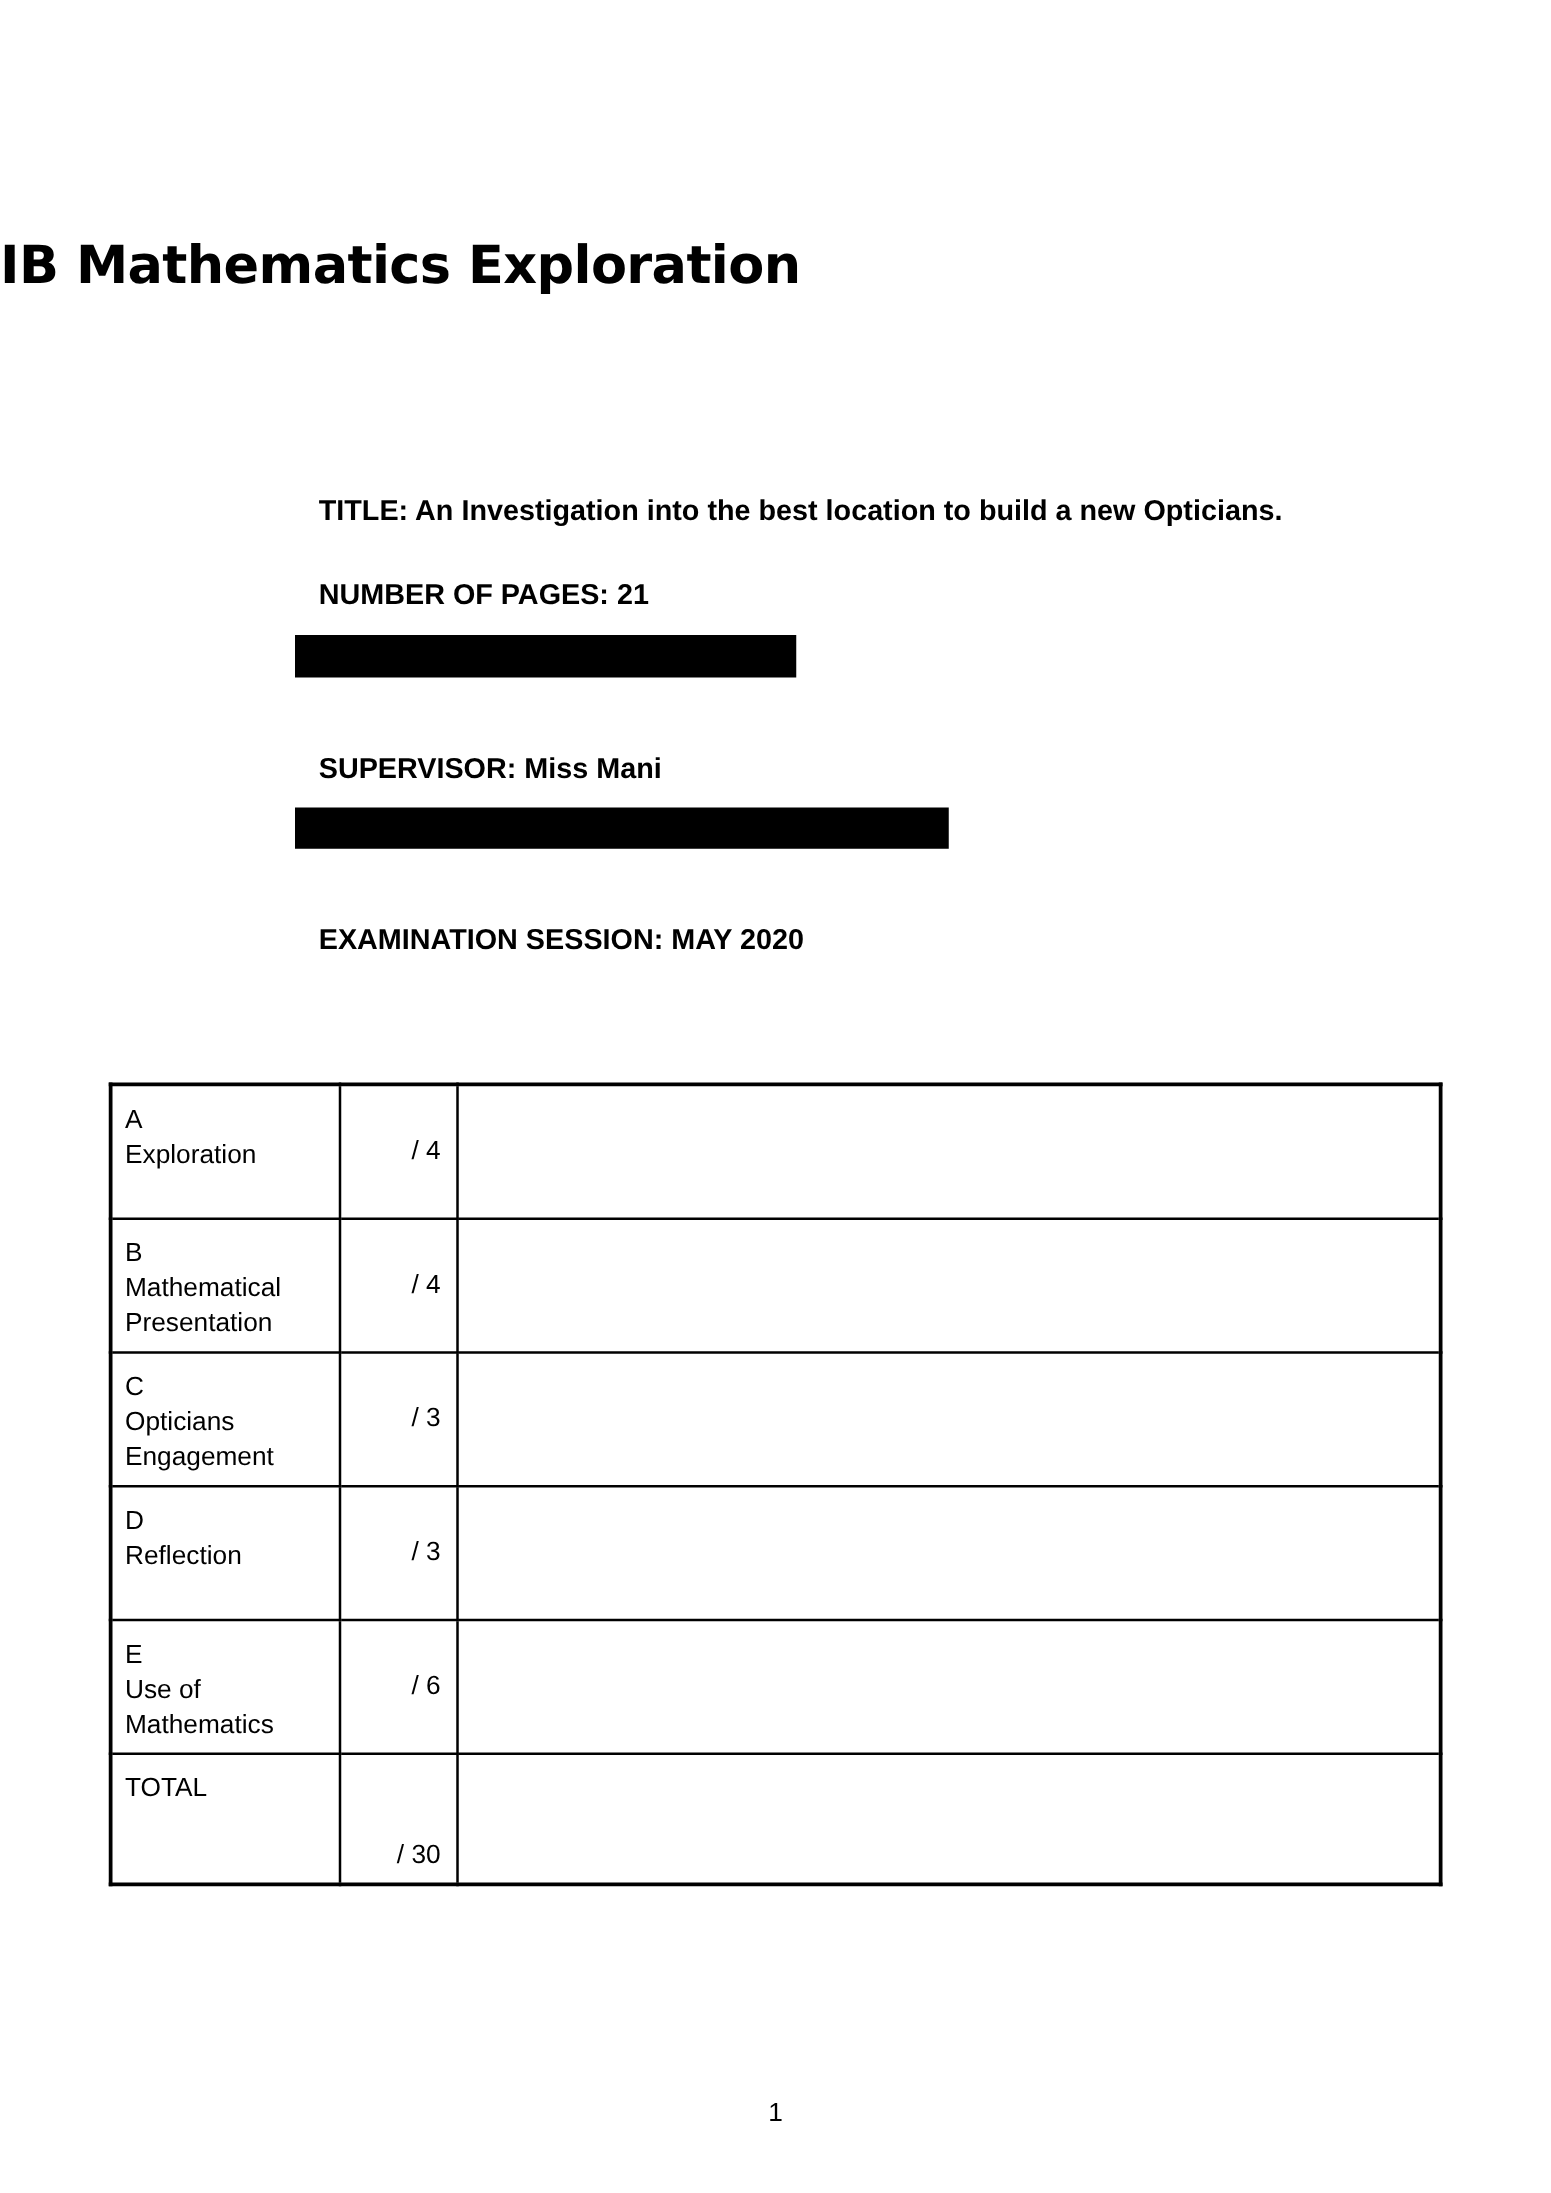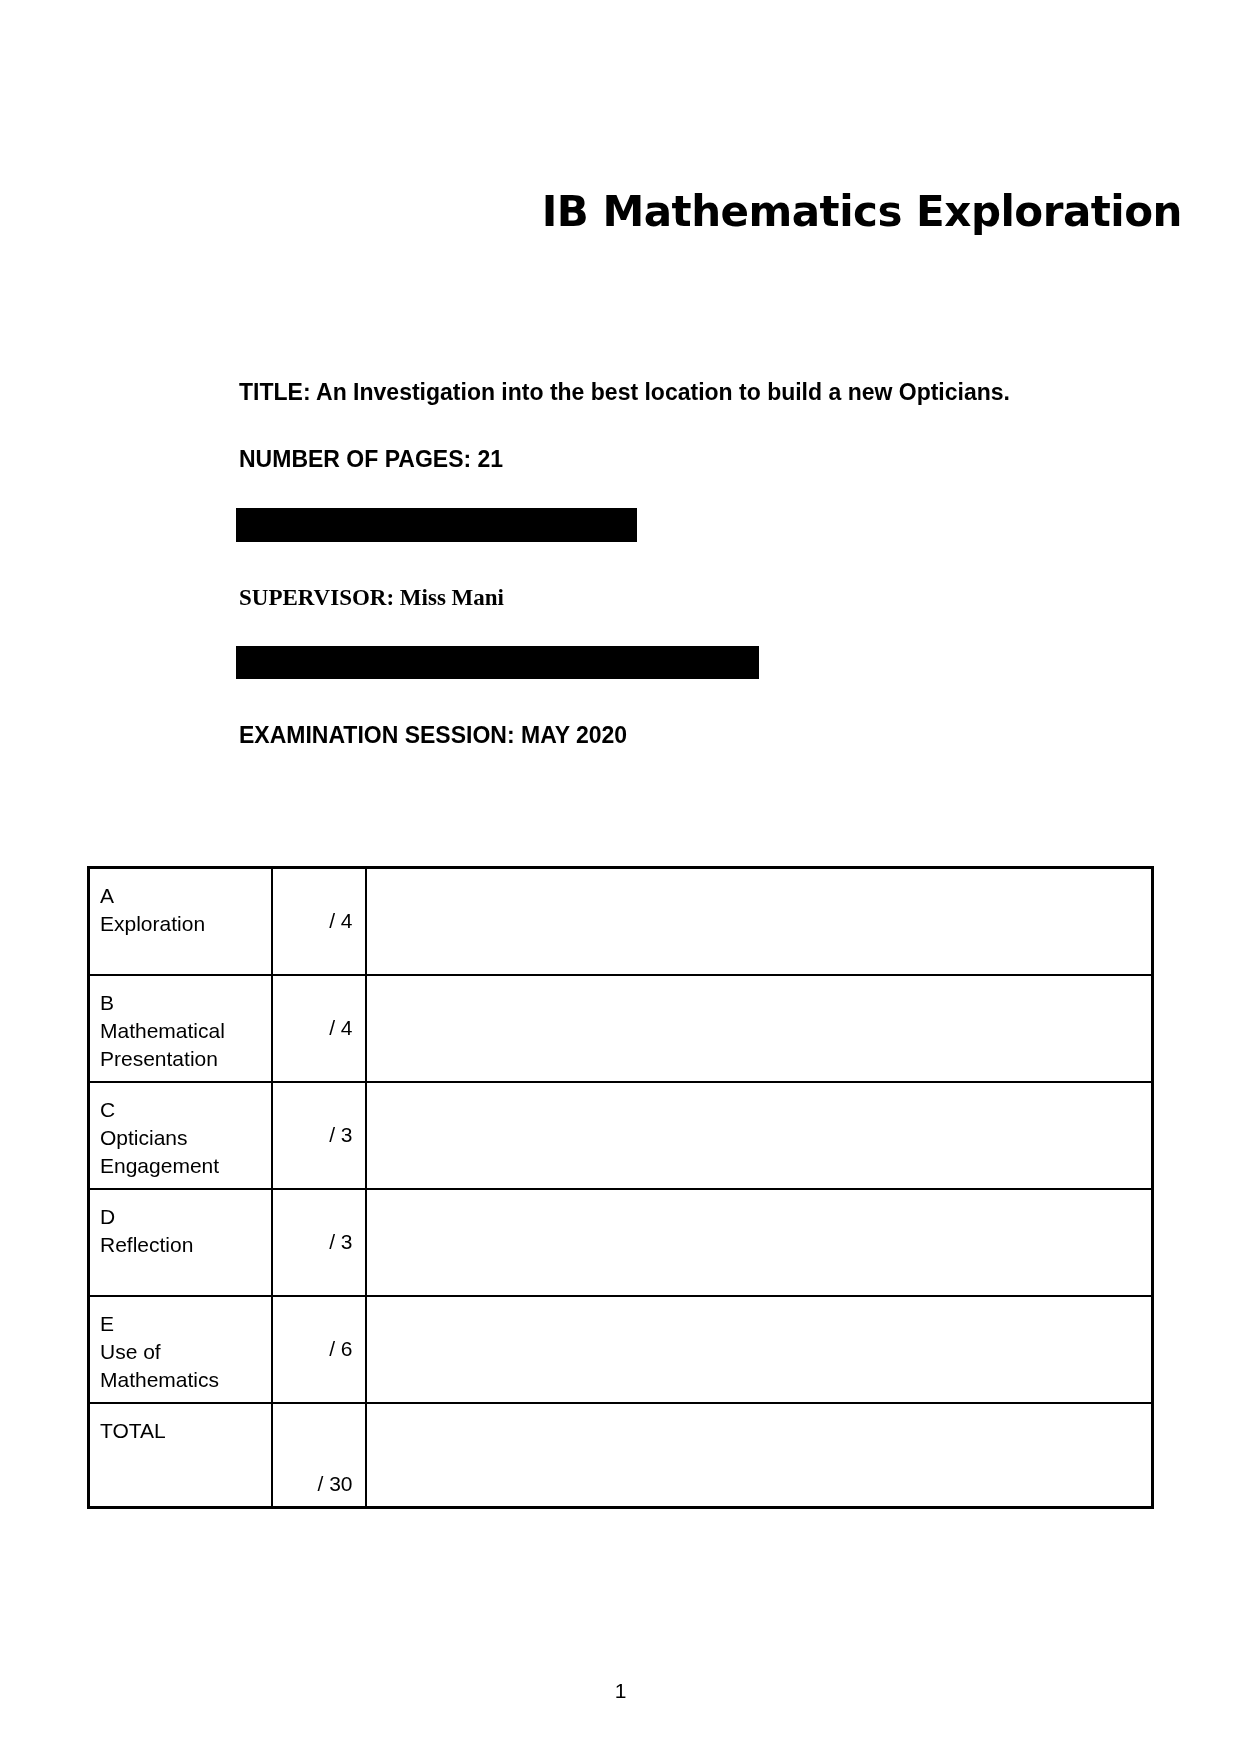--- a/index.html
+++ b/index.html
@@ -13,41 +13,41 @@
       position: relative;
       overflow: hidden;
       color: #000000;
       font-family: "Liberation Sans", sans-serif;
     }
     .doc-title {
       position: absolute;
       left: 0;
       width: 1182px;
       top: 184px;
-      text-align: right;
+      text-align: left;
       font-family: "DejaVu Sans", sans-serif;
       font-weight: bold;
       font-size: 42px;
       letter-spacing: -0.5px;
       line-height: 56px;
       margin: 0;
     }
     .field {
       position: absolute;
       left: 239px;
       font-family: "Liberation Sans", sans-serif;
       font-weight: bold;
       font-size: 23px;
       line-height: 28px;
       white-space: nowrap;
-      margin: 0;
+      margin: 16px;
     }
     .field-title { top: 378px; }
     .field-pages { top: 445px; text-align: right; }
-    .field-supervisor { top: 584px; font-family: Liberation Serif, serif; }
+    .field-supervisor { top: 584px; }
     .field-session { top: 721px; }
 
     .redaction {
       position: absolute;
       left: 236px;
       background: #000000;
     }
     .redaction-1 { top: 508px; width: 401px; height: 34px; }
     .redaction-2 { top: 646px; width: 523px; height: 33px; }
 

